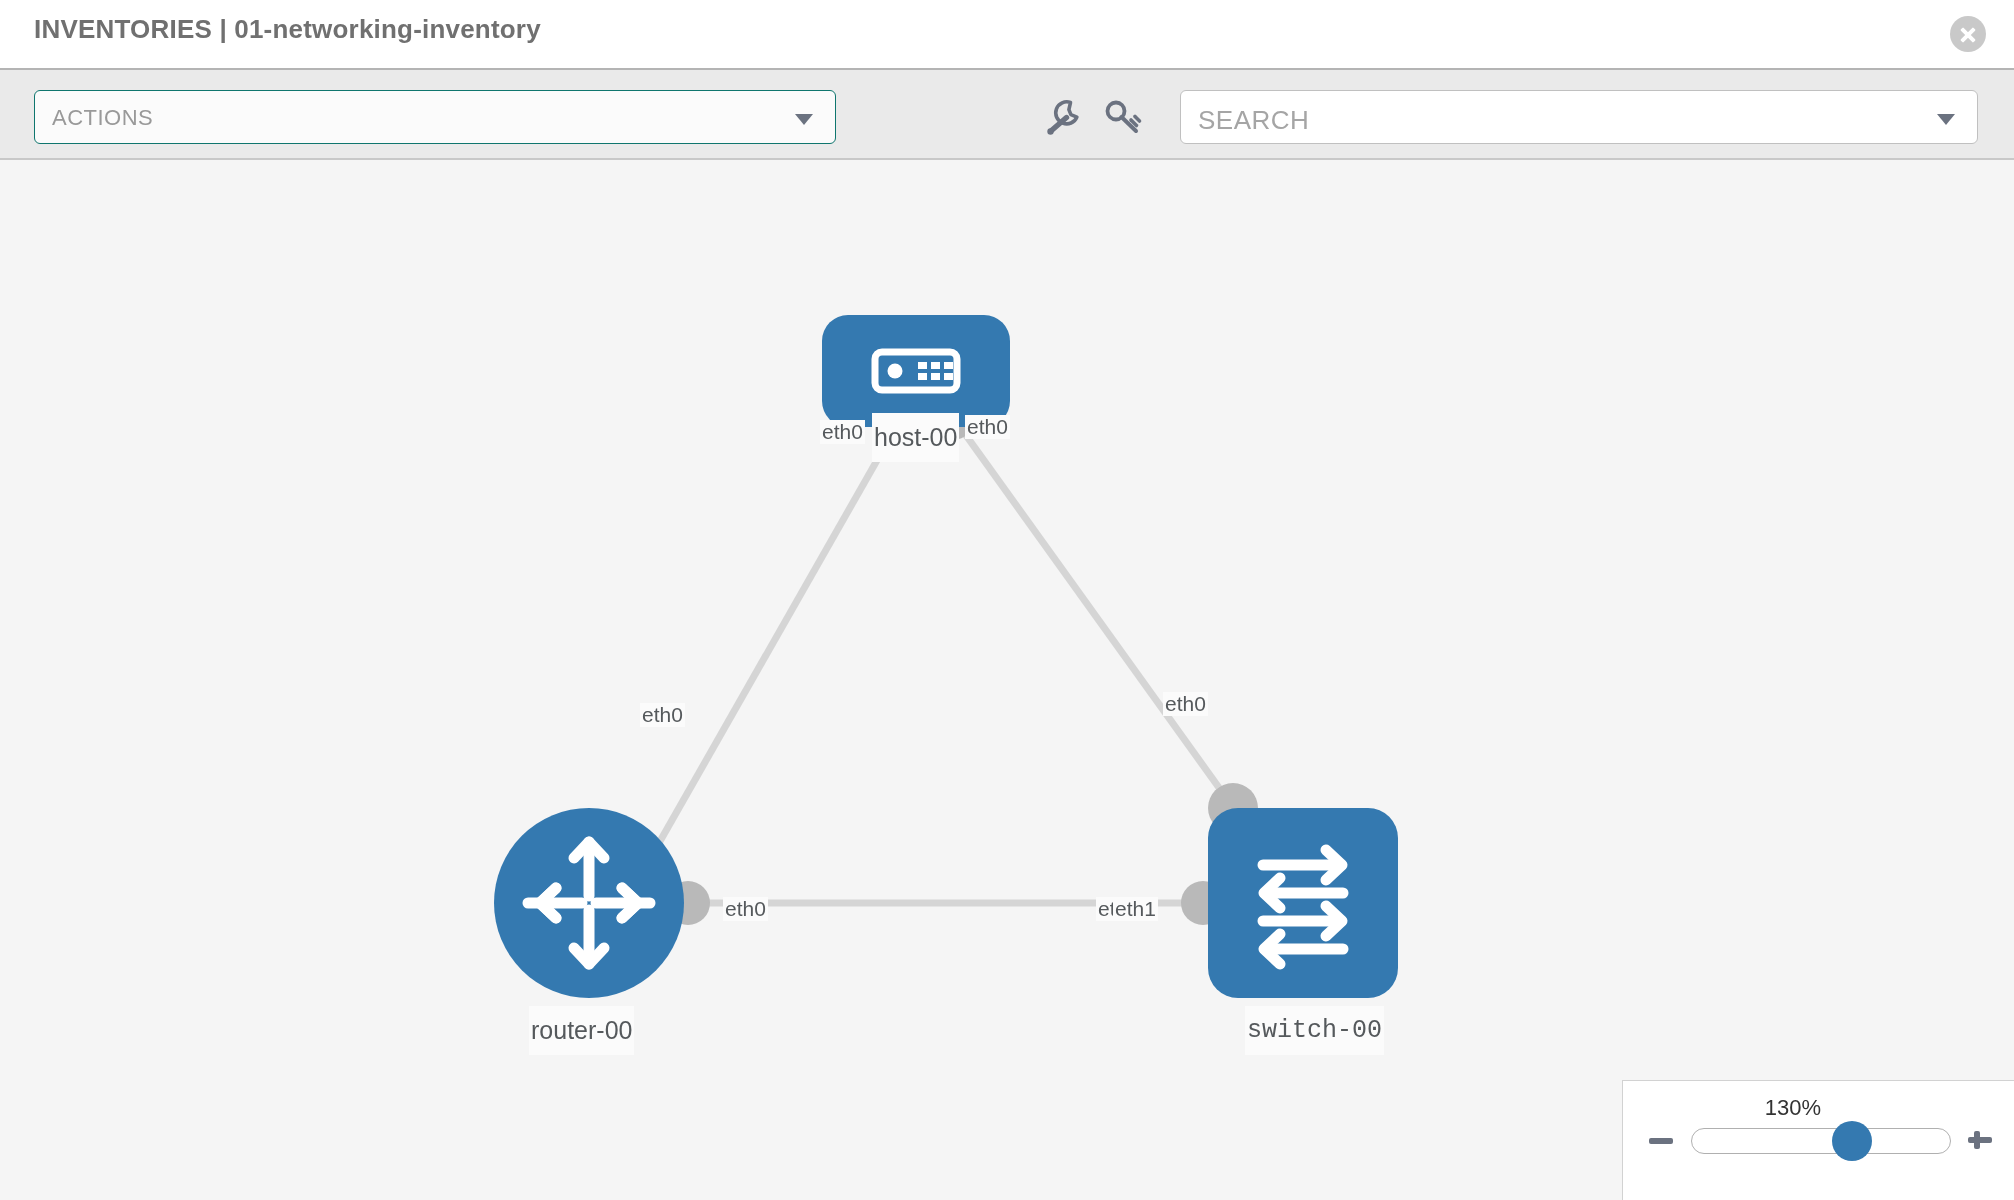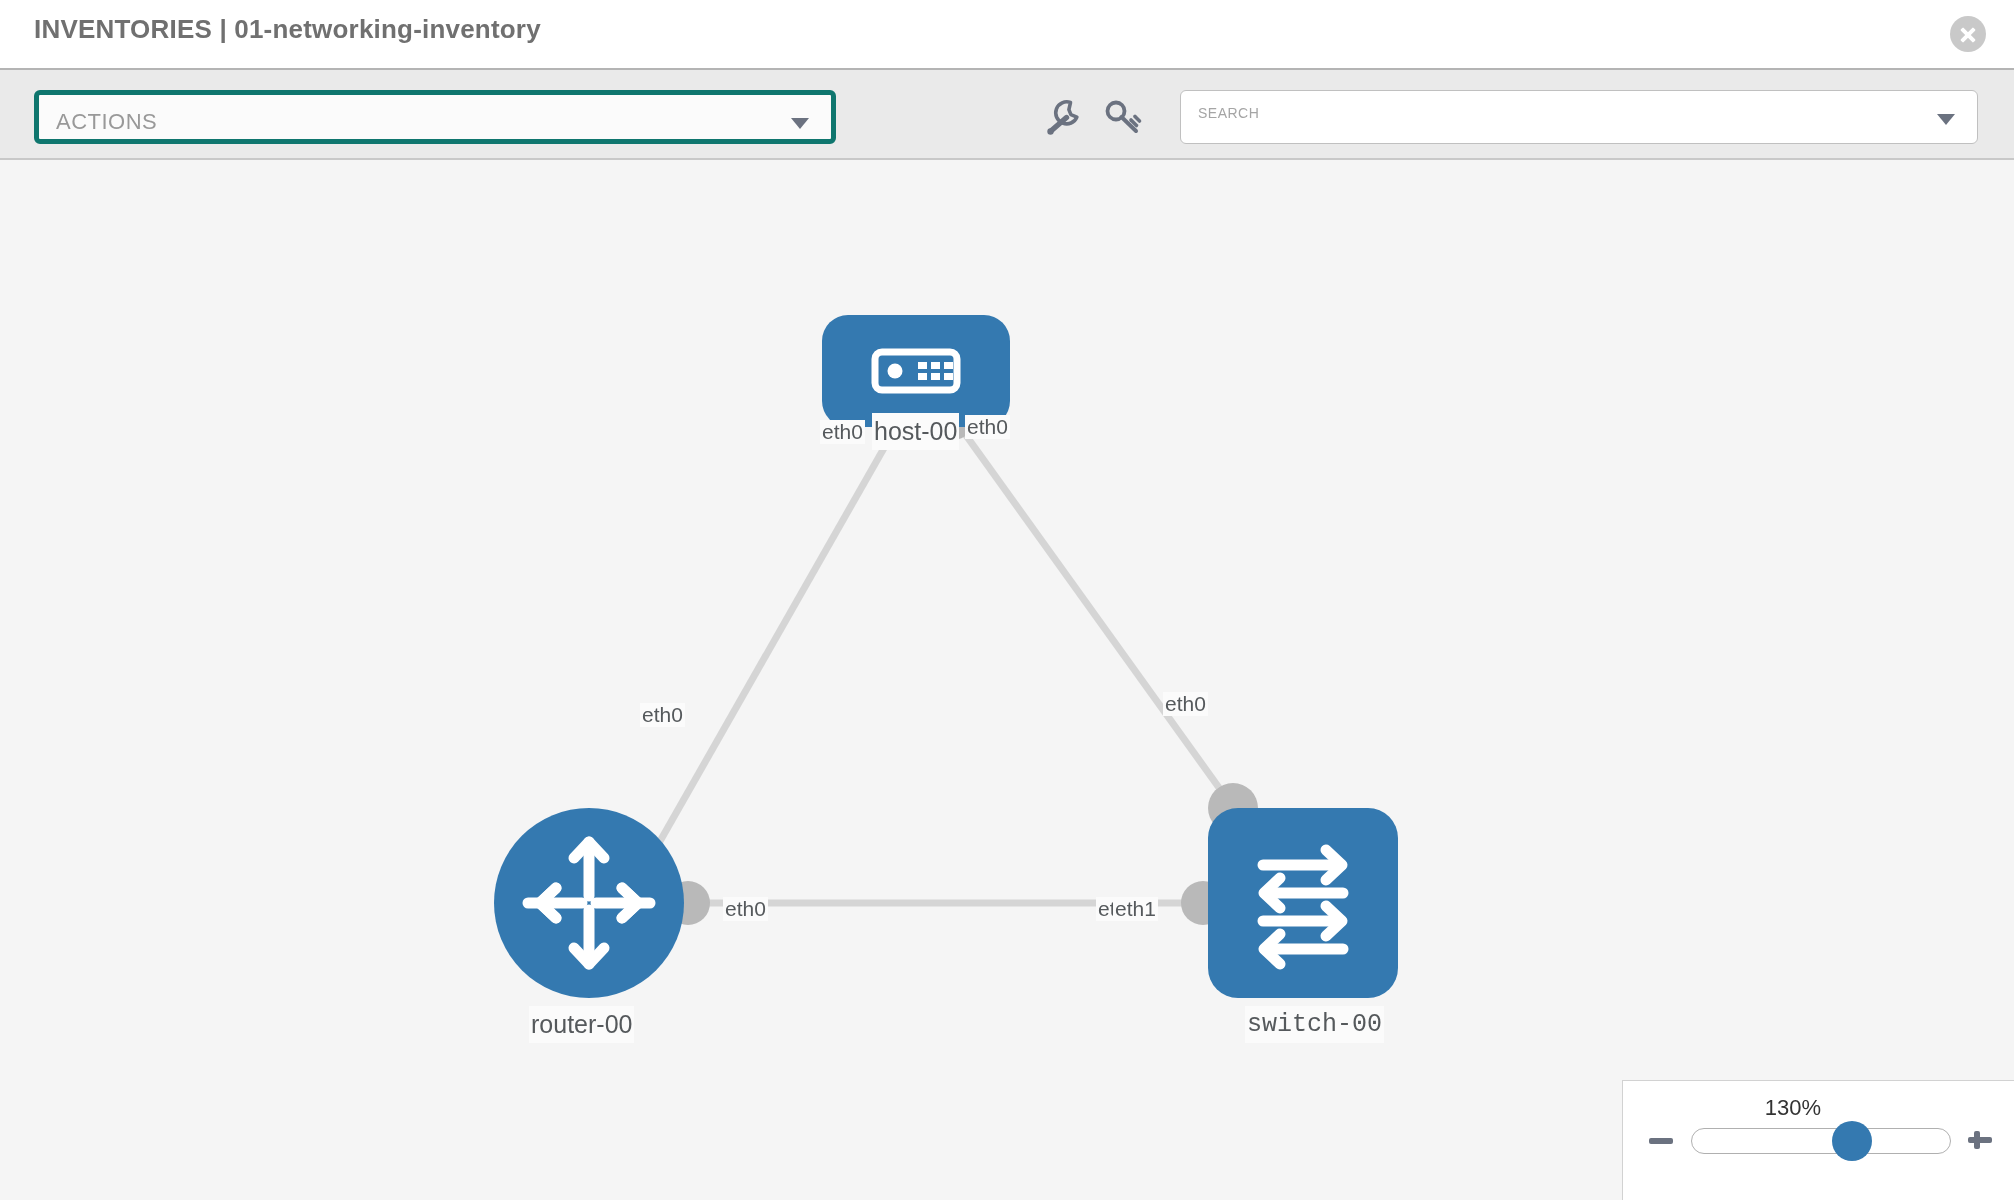--- a/index.html
+++ b/index.html
@@ -59,21 +59,21 @@
     background: #eaeaea;
     border-top: 2px solid #b4b4b4;
     border-bottom: 2px solid #c8c8c8;
   }
 
   .actions-select {
     position: absolute;
     left: 34px; top: 20px;
     width: 802px; height: 54px;
     background: #fbfbfb;
-    border: 5px solid #0f766e;
+    border: 1px solid #0f766e;
     border-radius: 6px;
     cursor: pointer;
   }
   .actions-select .label {
     position: absolute;
     left: 17px; top: 14px;
     font-size: 22px;
     color: #999999;
     letter-spacing: 0.5px;
   }
@@ -105,21 +105,21 @@
     left: 1180px; top: 20px;
     width: 798px; height: 54px;
     background: #ffffff;
     border: 1px solid #c0c0c0;
     border-radius: 6px;
     cursor: text;
   }
   .search-select .label {
     position: absolute;
     left: 17px; top: 14px;
-    font-size: 14px;
+    font-size: 26px;
     color: #a5a5a5;
     letter-spacing: 0.5px;
   }
 
   
   .canvas {
     position: absolute;
     left: 0; top: 160px;
     width: 2014px; height: 1040px;
     background: #f5f5f5;
@@ -136,21 +136,21 @@
     position: absolute;
     left: 0; top: 0;
     background: #3479b0;
   }
   .node-label {
     position: absolute;
     font-size: 25px;
     color: #55595c;
     background: #fbfbfb;
     white-space: nowrap;
-    padding: 4px 2px;
+    padding: 10px 2px;
   }
 
   
   #node-host { left: 822px; top: 155px; width: 188px; height: 112px; }
   #node-host .node-shape { width: 188px; height: 112px; border-radius: 26px; }
   #node-host .node-label { left: 50px; top: 98px; }
 
   
   #node-router { left: 494px; top: 648px; width: 190px; height: 190px; }
   #node-router .node-shape { width: 190px; height: 190px; border-radius: 50%; }

